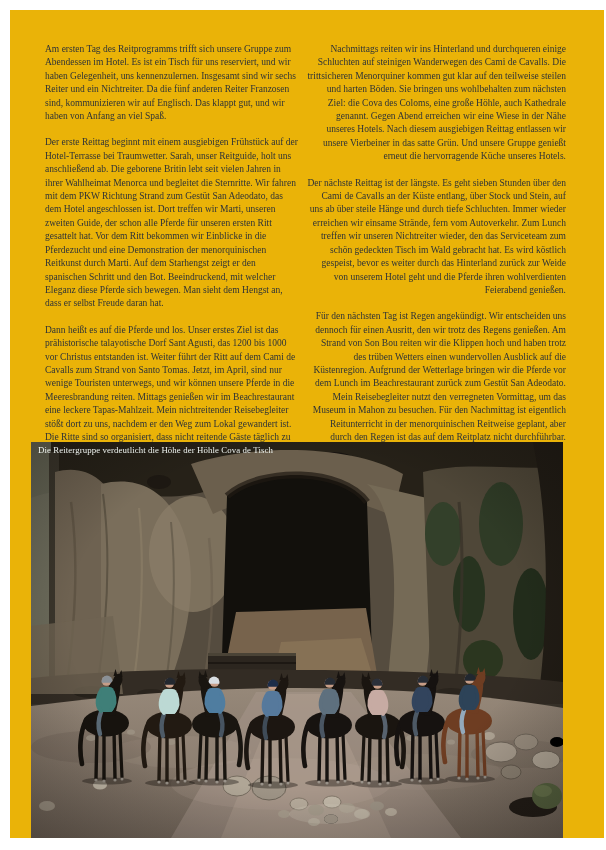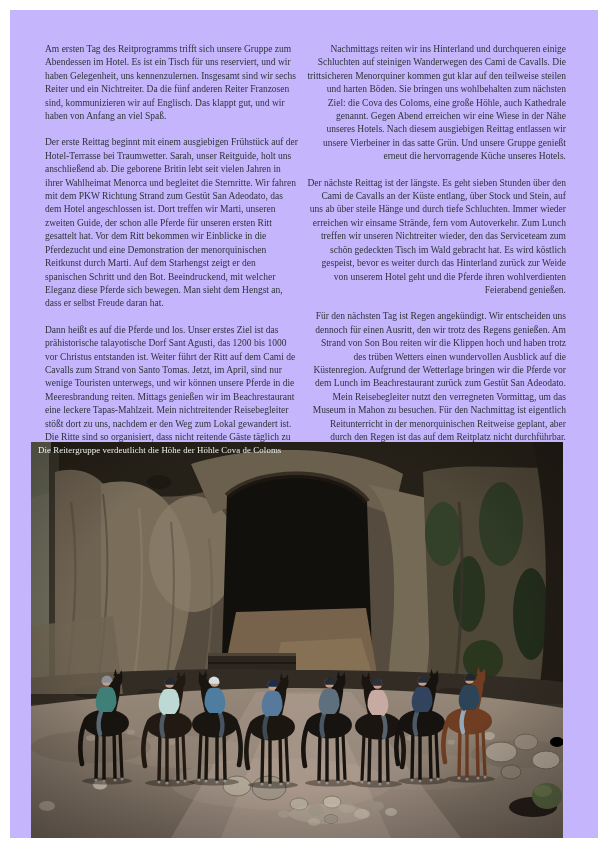--- a/index.html
+++ b/index.html
@@ -3,21 +3,22 @@
 <meta charset="utf-8">
 <style>
   html,body{margin:0;padding:0;}
   body{
     width:606px;height:850px;position:relative;background:#ffffff;
     font-family:"Liberation Serif", serif;
     -webkit-font-smoothing:antialiased;
   }
   .panel{
     position:absolute;left:10px;top:10px;width:588px;height:828px;
-    background:#c4b5fd;
+    background:#eab308;
+    padding-left:6px;
   }
   .columns{
     position:absolute;left:35px;top:33px;width:521px;
     display:flex;gap:9px;
   }
   .col{font-size:9.5px;line-height:13.4px;color:#2e3337;text-align:left;}
   .col-left{width:253px;}
   .col-right{width:259px;text-align:right;}
   .col p{margin:0 0 13px 0;}
   .photo{
@@ -343,16 +344,16 @@
     <rect x="-8" y="-93" width="15" height="25" rx="4.5" fill="#2d4358"></rect>
     <path d="M-7,-88 C-11,-80 -10,-73 -6,-69" stroke="#2d4358" stroke-width="3.6" stroke-linecap="round" fill="none"></path>
     <path d="M6,-88 C9,-80 8,-74 4,-70" stroke="#2d4358" stroke-width="3.6" stroke-linecap="round" fill="none"></path>
     <circle cx="-0.5" cy="-99" r="4.8" fill="#c79d87"></circle>
     <path d="M-5.4,-99 A5.4,5.4 0 0 1 5.4,-99 L4.2,-97.3 L-5.4,-97.3 Z" fill="#21272f"></path>
   </g>
         </g>
 
       <rect x="0" y="0" width="532" height="396" fill="url(#vig)"></rect>
     </svg>
-    <div class="caption">Die Reitergruppe verdeutlicht die Höhe der Höhle Cova de Coloms</div>
+    <div class="caption">Die Reitergruppe verdeutlicht die Höhe der Höhle Cova de Tisch</div>
   </div>
 
 </div>
 
 </body></html>

